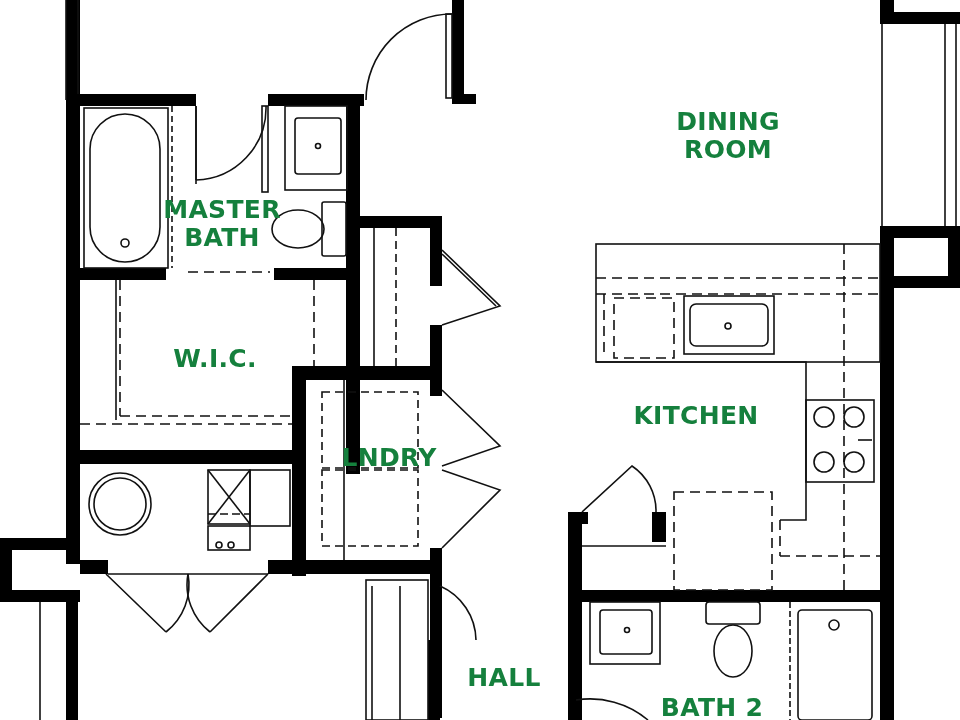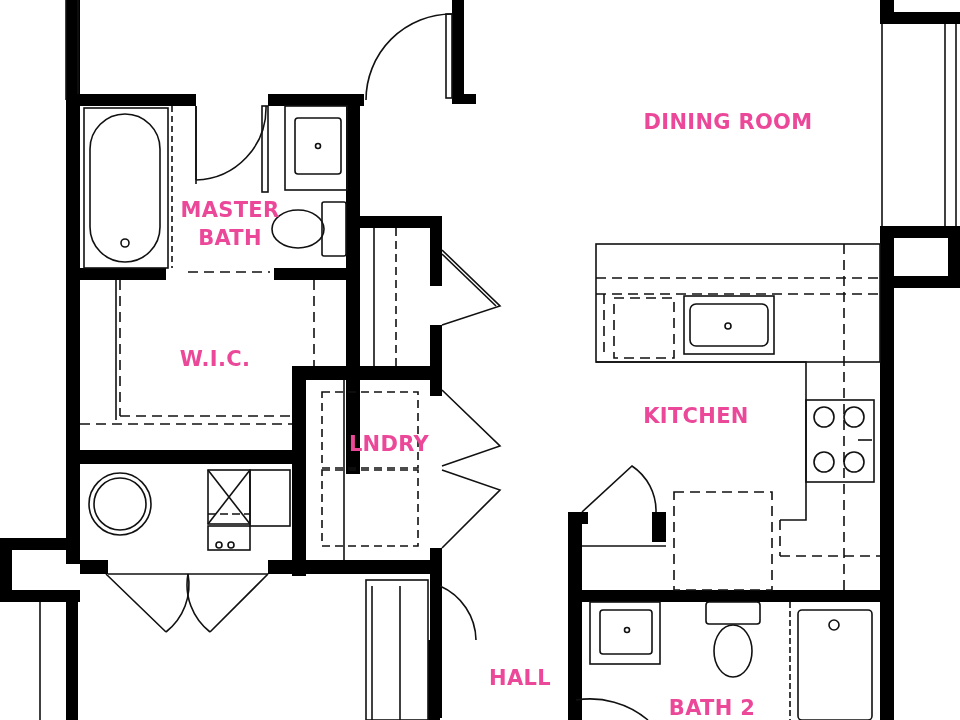--- a/index.html
+++ b/index.html
@@ -2,22 +2,22 @@
 <html><head>
 <meta charset="utf-8">
 <style>
   html, body { margin: 0; padding: 0; background: #ffffff; }
   body { width: 960px; height: 720px; overflow: hidden; position: relative; }
   #plan { position: absolute; left: 0; top: 0; width: 960px; height: 720px; }
   .room-label {
     position: absolute;
     font-family: "DejaVu Sans", sans-serif;
     font-weight: bold;
-    font-size: 21px;
-    color: #ec4899;
+    font-size: 25px;
+    color: #15803d;
     line-height: 28px;
     text-align: center;
     white-space: pre-line;
     letter-spacing: 0.3px;
   }
 </style>
 </head>
 <body>
 
 <svg id="plan" viewBox="0 0 960 720" xmlns="http://www.w3.org/2000/svg">
@@ -169,19 +169,19 @@
     <rect x="706" y="602" width="54" height="22" rx="3"></rect>
     <ellipse cx="733" cy="651" rx="19" ry="26"></ellipse>
     <line x1="790" y1="602" x2="790" y2="720" stroke-dasharray="6,3"></line>
     <rect x="798" y="610" width="74" height="110" rx="4"></rect>
     <circle cx="834" cy="625" r="5"></circle>
     <path d="M576 700 A90 90 0 0 1 648 720"></path>
   </g>
 </svg>
 
 <div class="room-label" style="left:628px; top:108px; width:200px;">DINING ROOM</div>
-<div class="room-label" style="left:160px; top:196px; width:124px;padding-left:8px;">MASTER
+<div class="room-label" style="left:160px; top:196px; width:124px;">MASTER
 BATH</div>
 <div class="room-label" style="left:160px; top:345px; width:110px;">W.I.C.</div>
-<div class="room-label" style="left:334px; top:430px; width:110px;">LNDRY</div>
+<div class="room-label" style="left:334px; top:444px; width:110px;">LNDRY</div>
 <div class="room-label" style="left:626px; top:402px; width:140px;">KITCHEN</div>
-<div class="room-label" style="left:480px; top:664px; width:80px;">HALL</div>
+<div class="room-label" style="left:464px; top:664px; width:80px;">HALL</div>
 <div class="room-label" style="left:652px; top:694px; width:120px;">BATH 2</div>
 
 </body></html>

